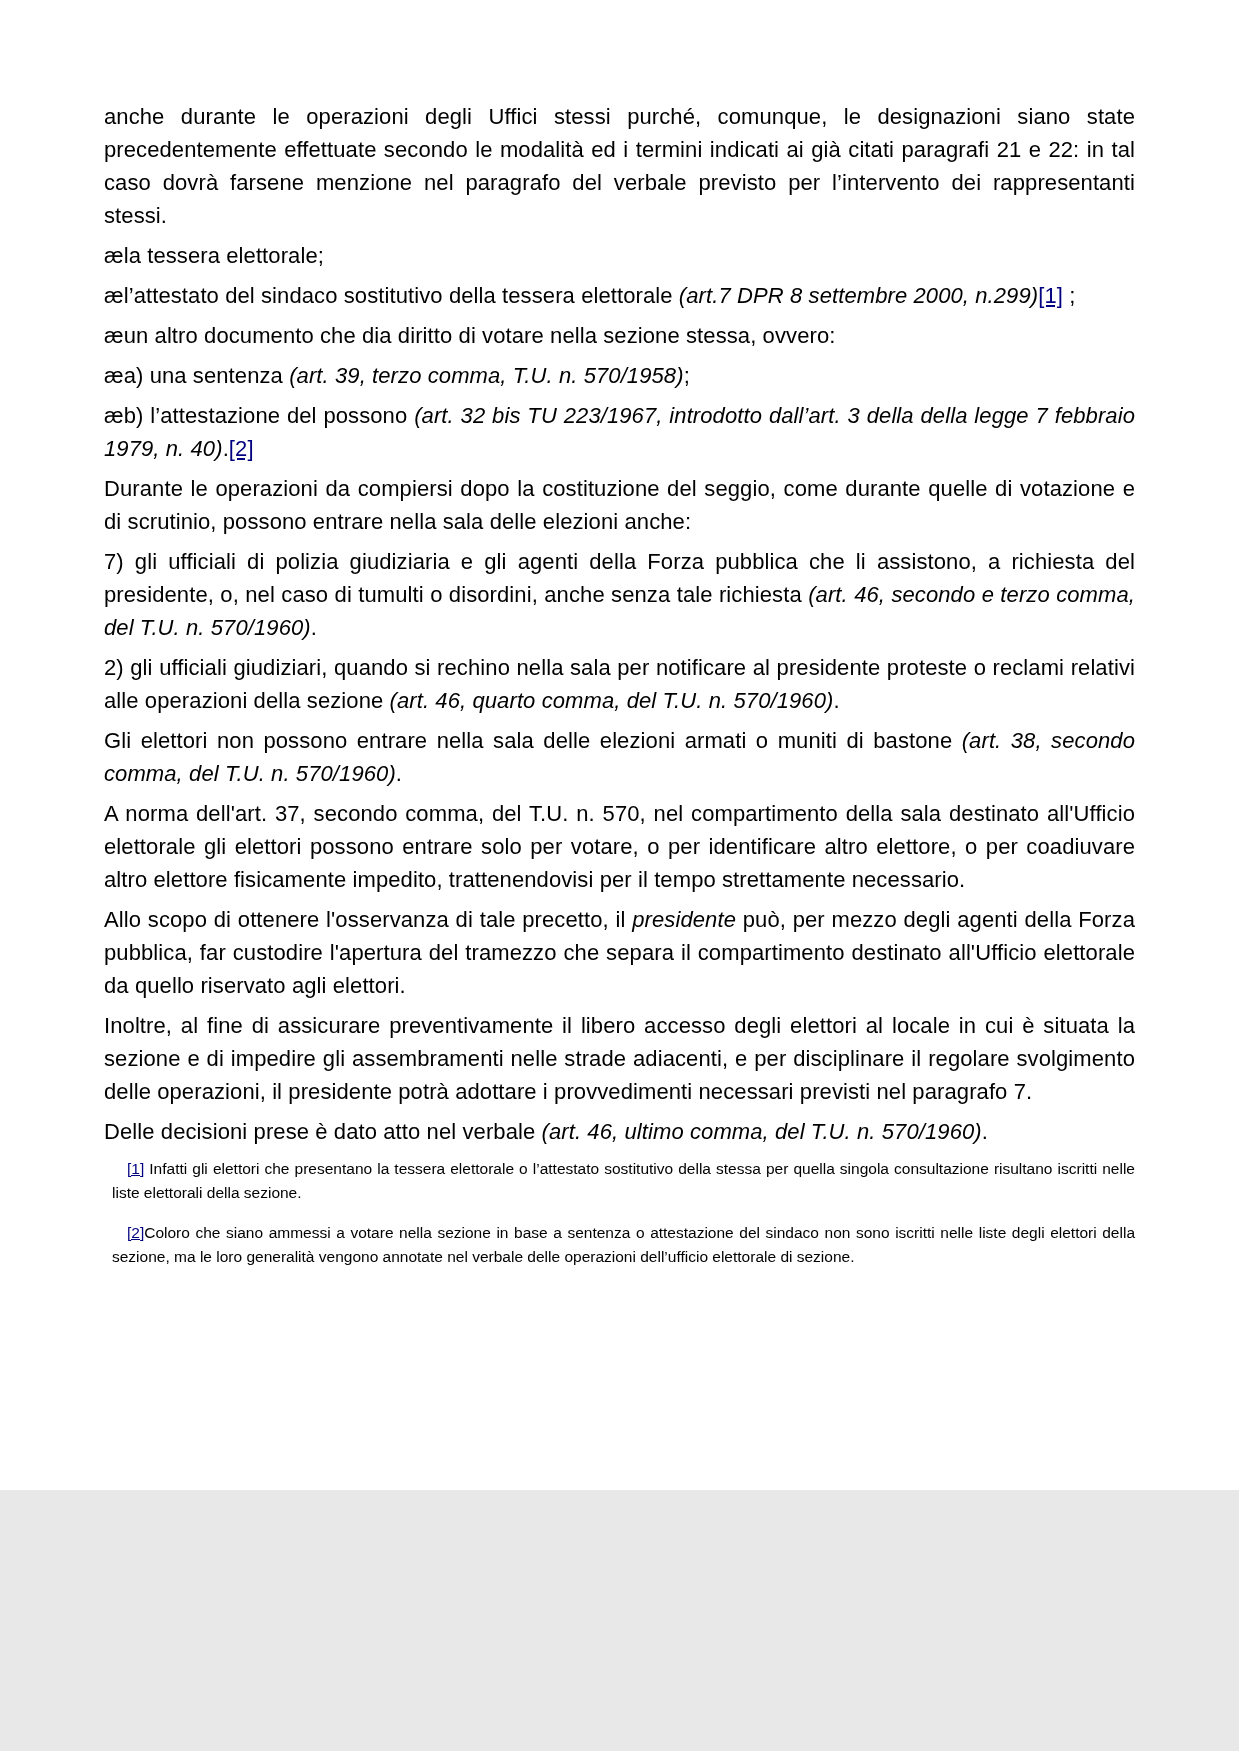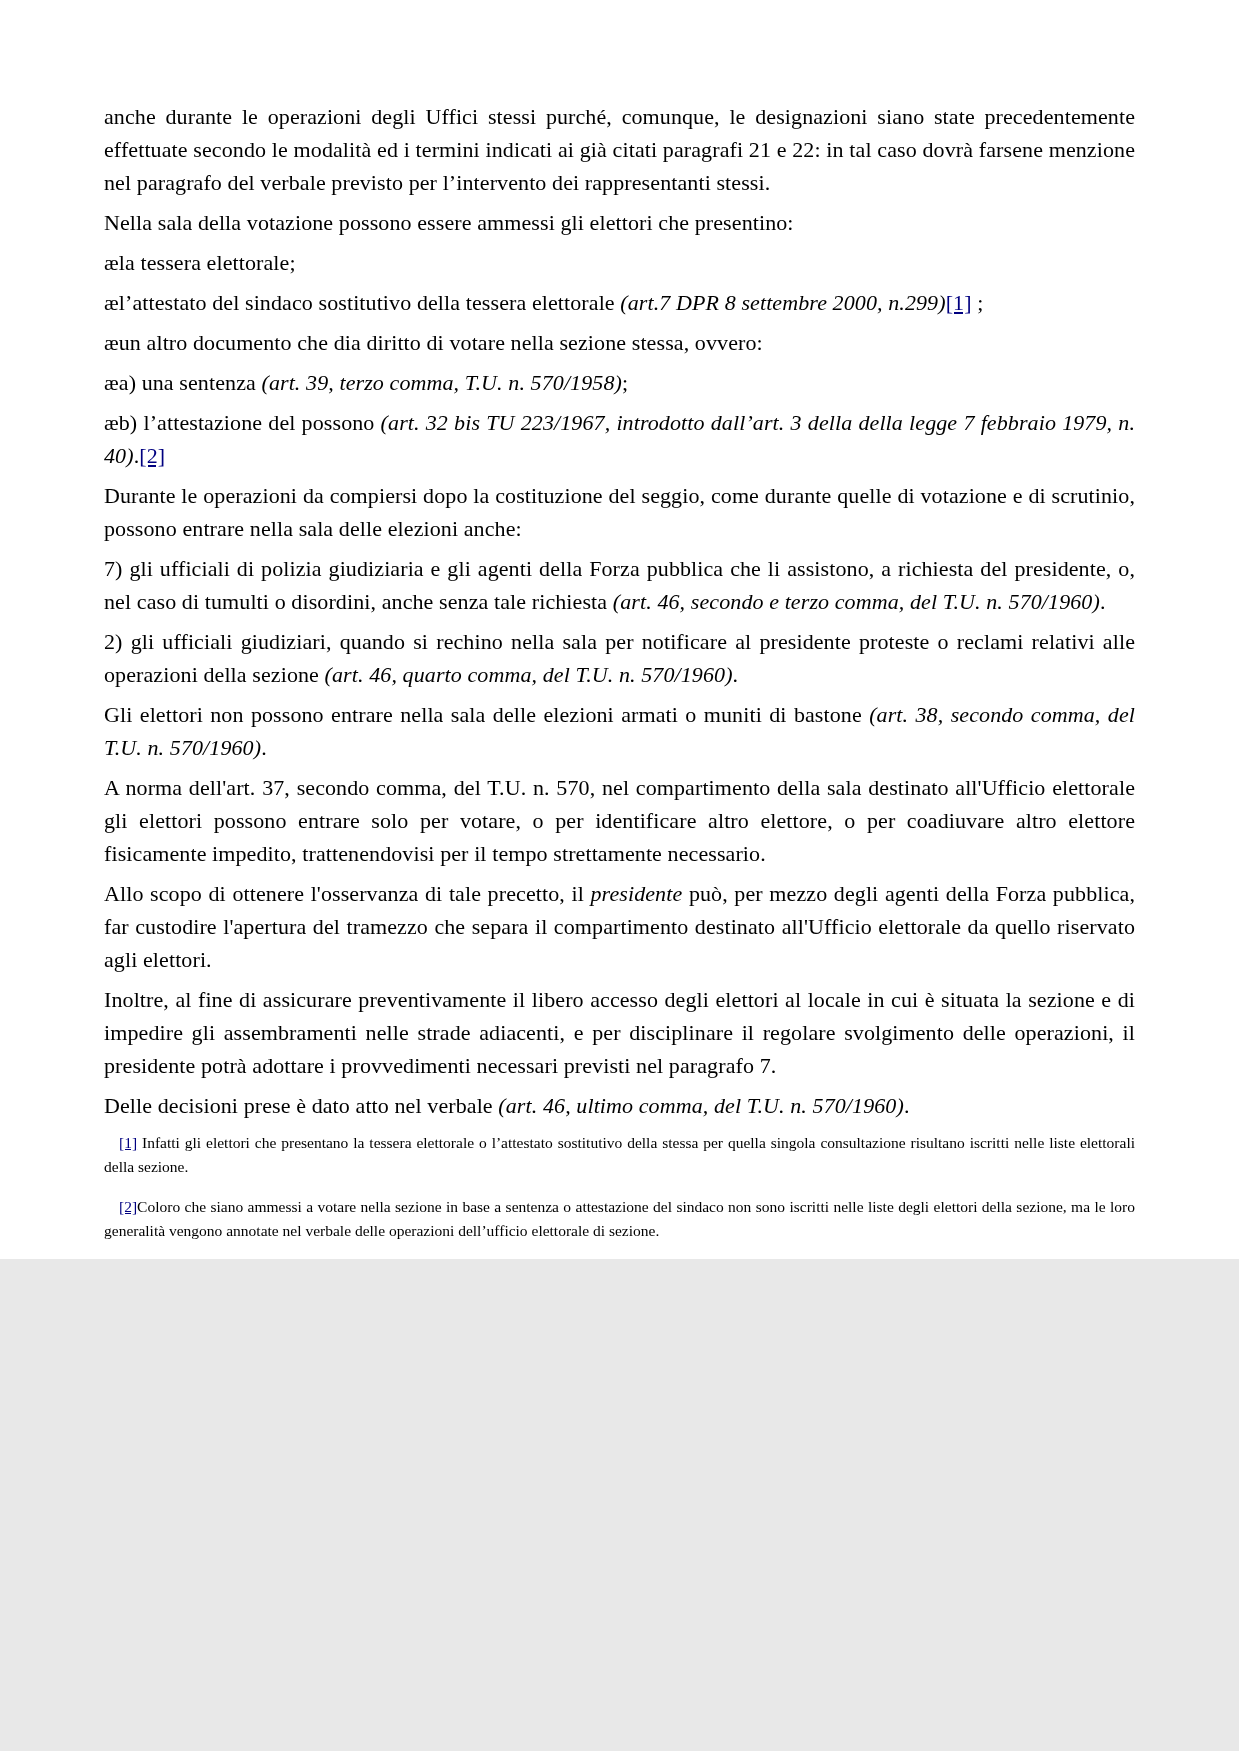--- a/index.html
+++ b/index.html
@@ -1,22 +1,22 @@
 <!DOCTYPE html>
 <html><head>
 <meta charset="utf-8">
 <title>Document</title>
 <style>
   html, body { margin: 0; padding: 0; background: #e8e8e8; }
   .page {
     position: relative;
     width: 1239px;
-    height: 1259px;
+    height: 1490px;
     background: #ffffff;
-    font-family: Liberation Serif, serif;
+    font-family: Liberation Sans, sans-serif;
     color: #000000;
     overflow: hidden;
     margin: 0 auto;
   }
   .content {
     position: absolute;
     left: 104px;
     top: 100px;
     width: 1031px;
   }
@@ -36,39 +36,39 @@
     text-align: left;
   }
   .cite { font-style: italic; }
   .fnref {
     color: #000080;
     text-decoration: underline;
     cursor: pointer;
   }
   .footnotes {
     margin-top: 9px;
+    margin-left: 8px;
   }
   .footnote {
     font-size: 15.5px;
     line-height: 24px;
     margin: 0 0 16px 0;
     text-align: justify;
     text-indent: 15px;
   }
 </style>
 </head>
 <body>
 
 <div class="page">
   <div class="content">
 
     <p class="para">anche durante le operazioni degli Uffici stessi purché, comunque, le designazioni siano state precedentemente effettuate secondo le modalità ed i termini indicati ai già citati paragrafi 21 e 22: in tal caso dovrà farsene menzione nel paragrafo del verbale previsto per l’intervento dei rappresentanti stessi.</p>
 
 
-    <p class="para single">Nella sala della votazione possono essere ammessi gli elettori che presentino:</p>
 
     <p class="para single">æla tessera elettorale;</p>
 
     <p class="para single"><span>æl’attestato del sindaco sostitutivo della tessera elettorale </span><span class="cite">(art.7 DPR 8 settembre 2000, n.299)</span><a class="fnref" href="#">[1]</a><span> ;</span></p>
 
     <p class="para single">æun altro documento che dia diritto di votare nella sezione stessa, ovvero:</p>
 
     <p class="para single"><span>æa) una sentenza </span><span class="cite">(art. 39, terzo comma, T.U. n. 570/1958)</span><span>;</span></p>
 
     <p class="para"><span>æb) l’attestazione del possono </span><span class="cite">(art. 32 bis TU 223/1967, introdotto dall’art. 3 della  della legge 7 febbraio 1979, n. 40)</span><span>.</span><a class="fnref" href="#">[2]</a></p>

